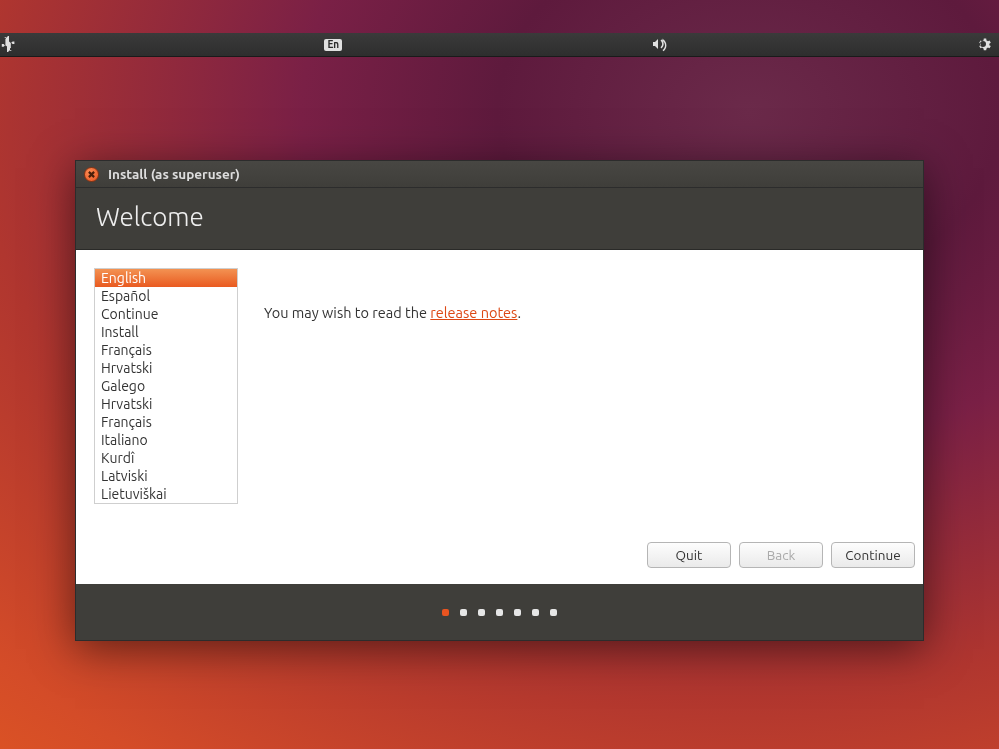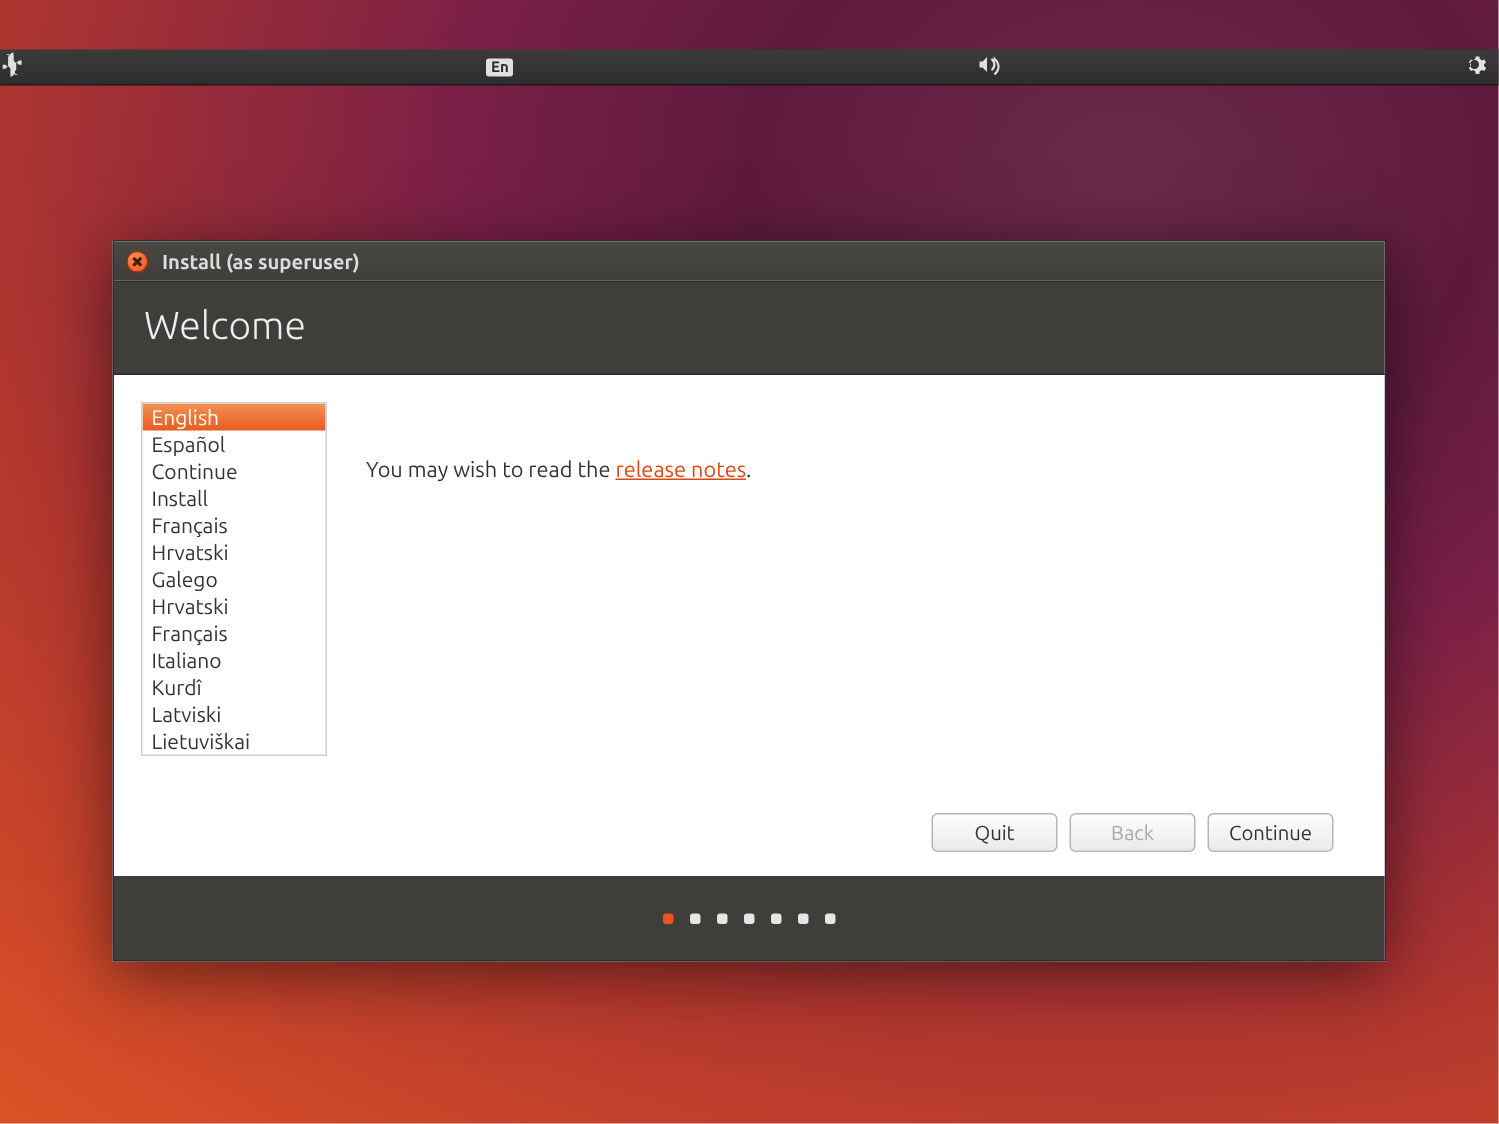--- a/index.html
+++ b/index.html
@@ -92,21 +92,21 @@
 
     .content {
       background: #fff;
       display: flex;
       padding: 18px 18px 0 18px;
       gap: 26px;
       min-height: 280px;
     }
 
     .lang-list {
-      width: 124px;
+      width: 144px;
       border: 1px solid #cfcfcf;
       background: #fff;
       overflow-y: hidden;
       font-size: 14px;
       color: #333;
       align-self: flex-start;
     }
     .lang-item {
       padding: 0 6px;
       line-height: 18px;
@@ -125,21 +125,21 @@
       color: #333;
       margin-top: 32px;
     }
     .right-pane a { color: #dd4814; text-decoration: underline; }
 
     .button-row {
       background: #fff;
       display: flex;
       justify-content: flex-end;
       gap: 8px;
-      padding: 12px 34px 16px 18px;
+      padding: 12px 8px 16px 18px;
     }
     .btn {
       min-width: 84px;
       height: 26px;
       border: 1px solid #b5b5b5;
       border-radius: 4px;
       background: linear-gradient(#fdfdfd, #eaeaea);
       font-size: 13.5px;
       color: #333;
       cursor: pointer;

